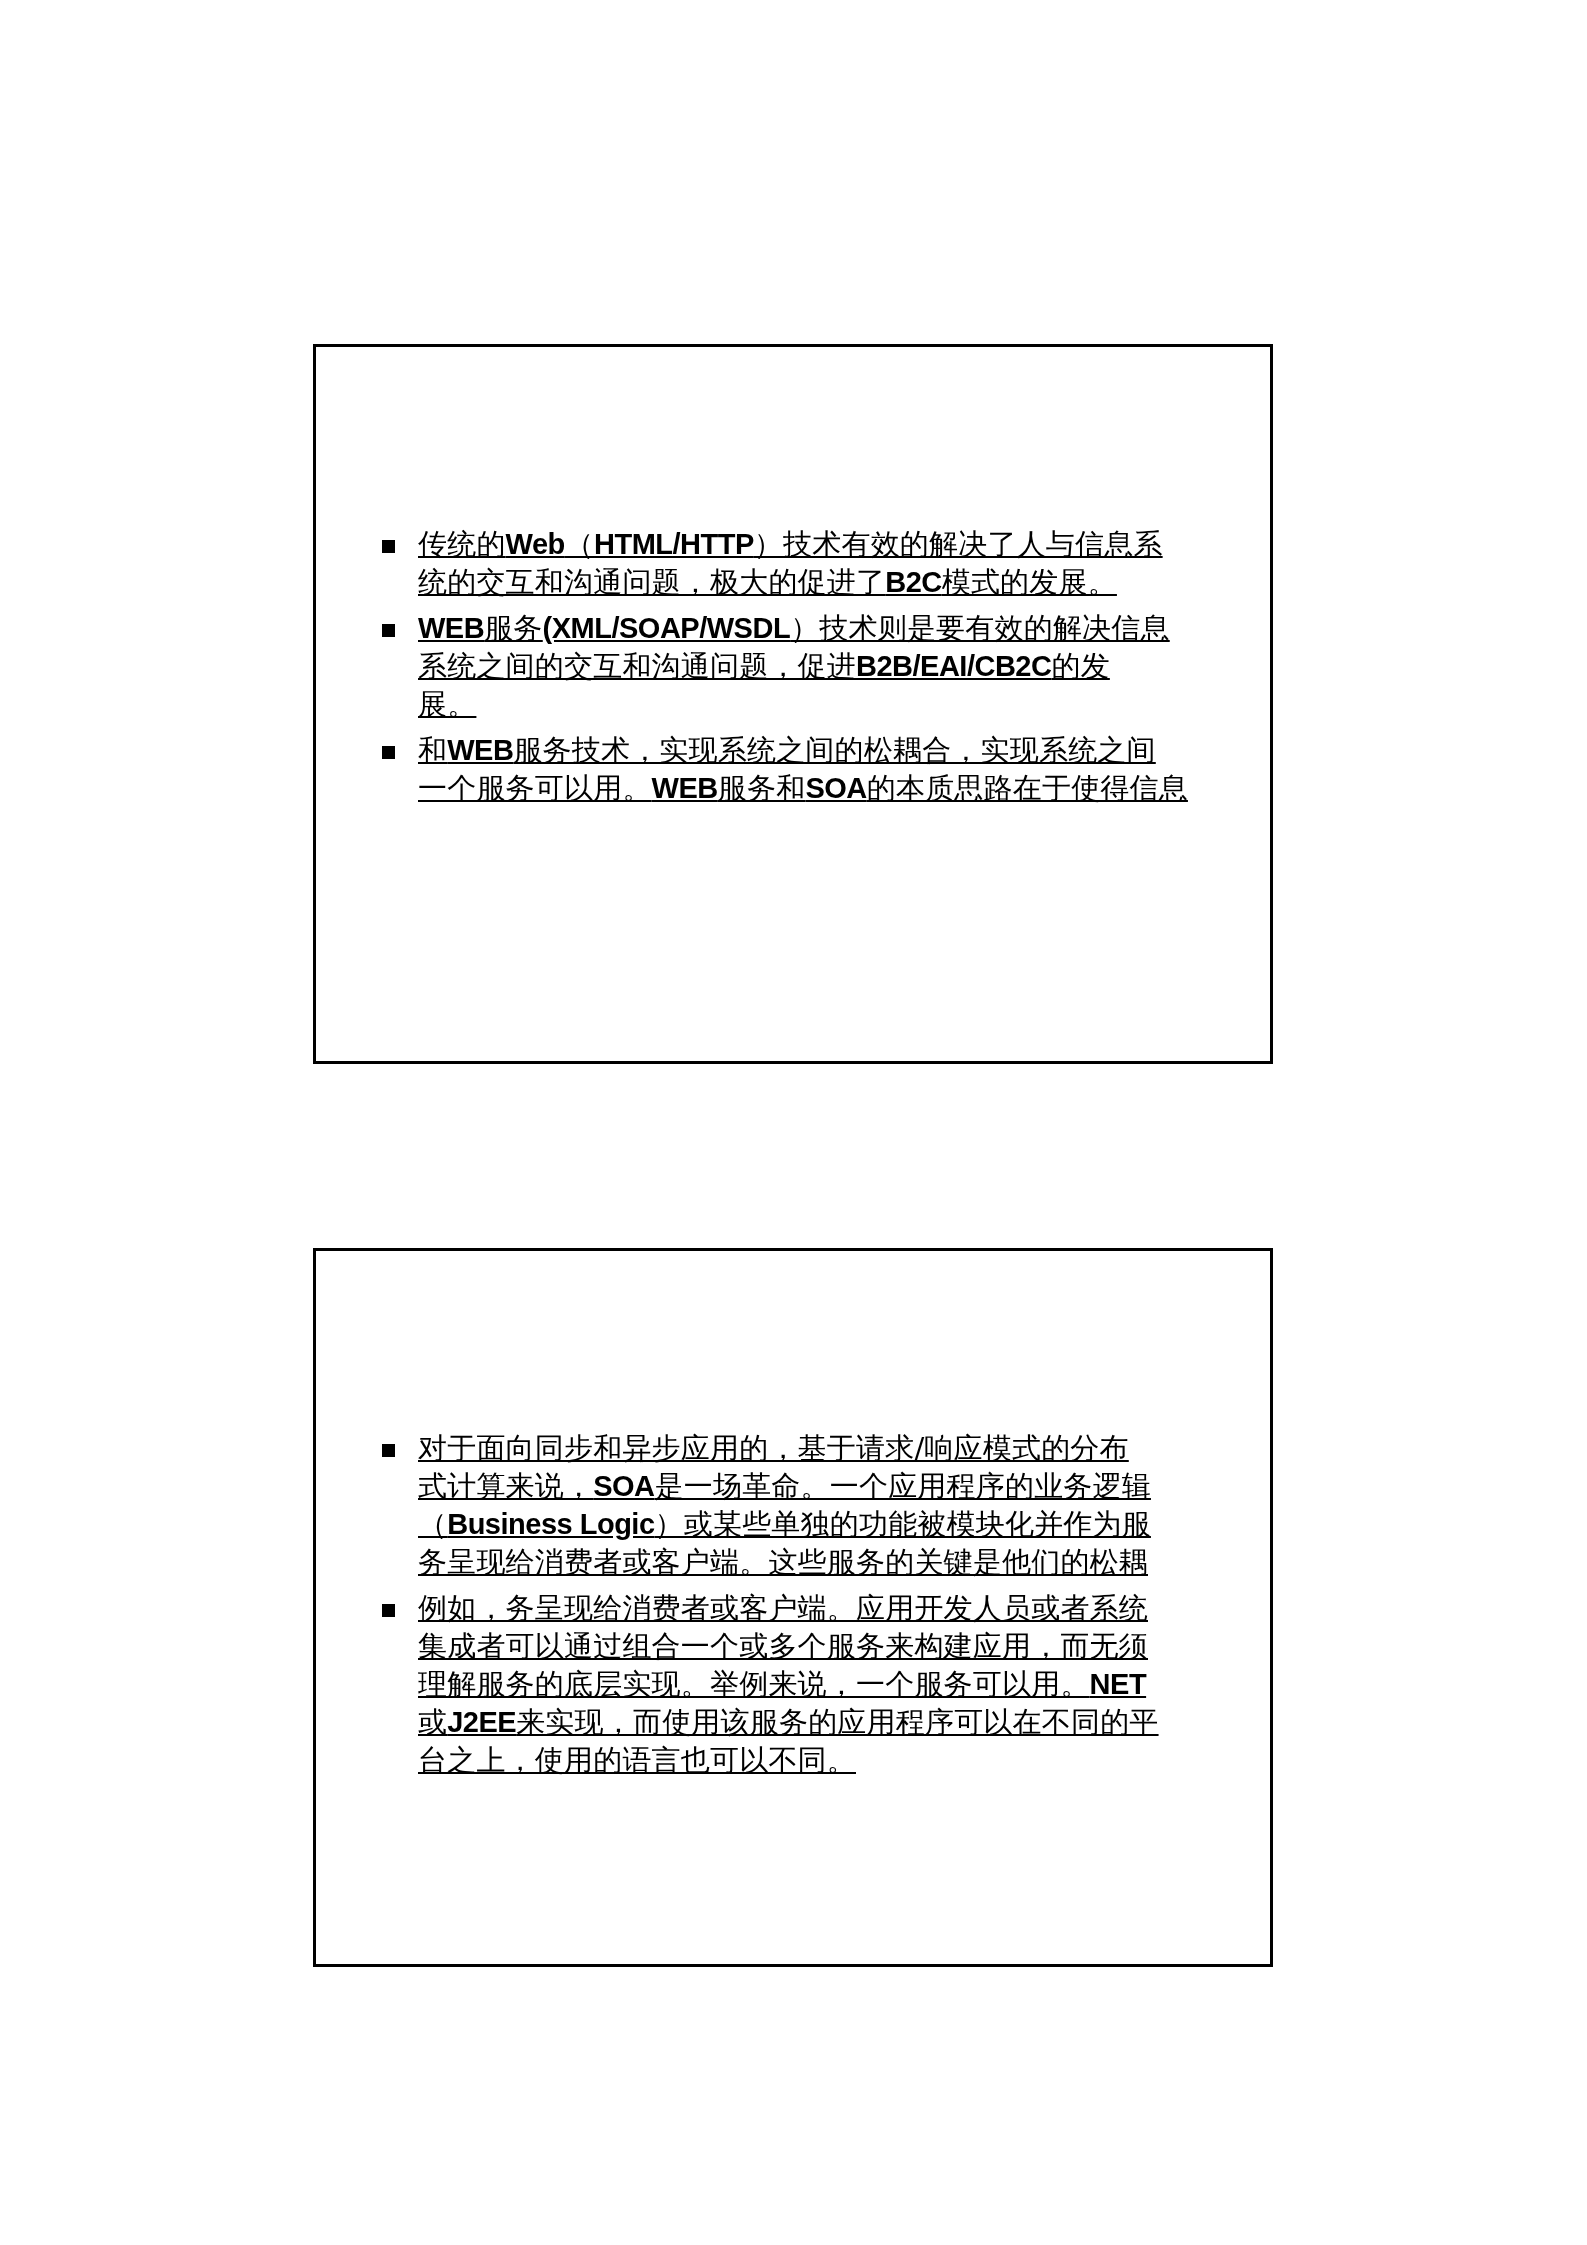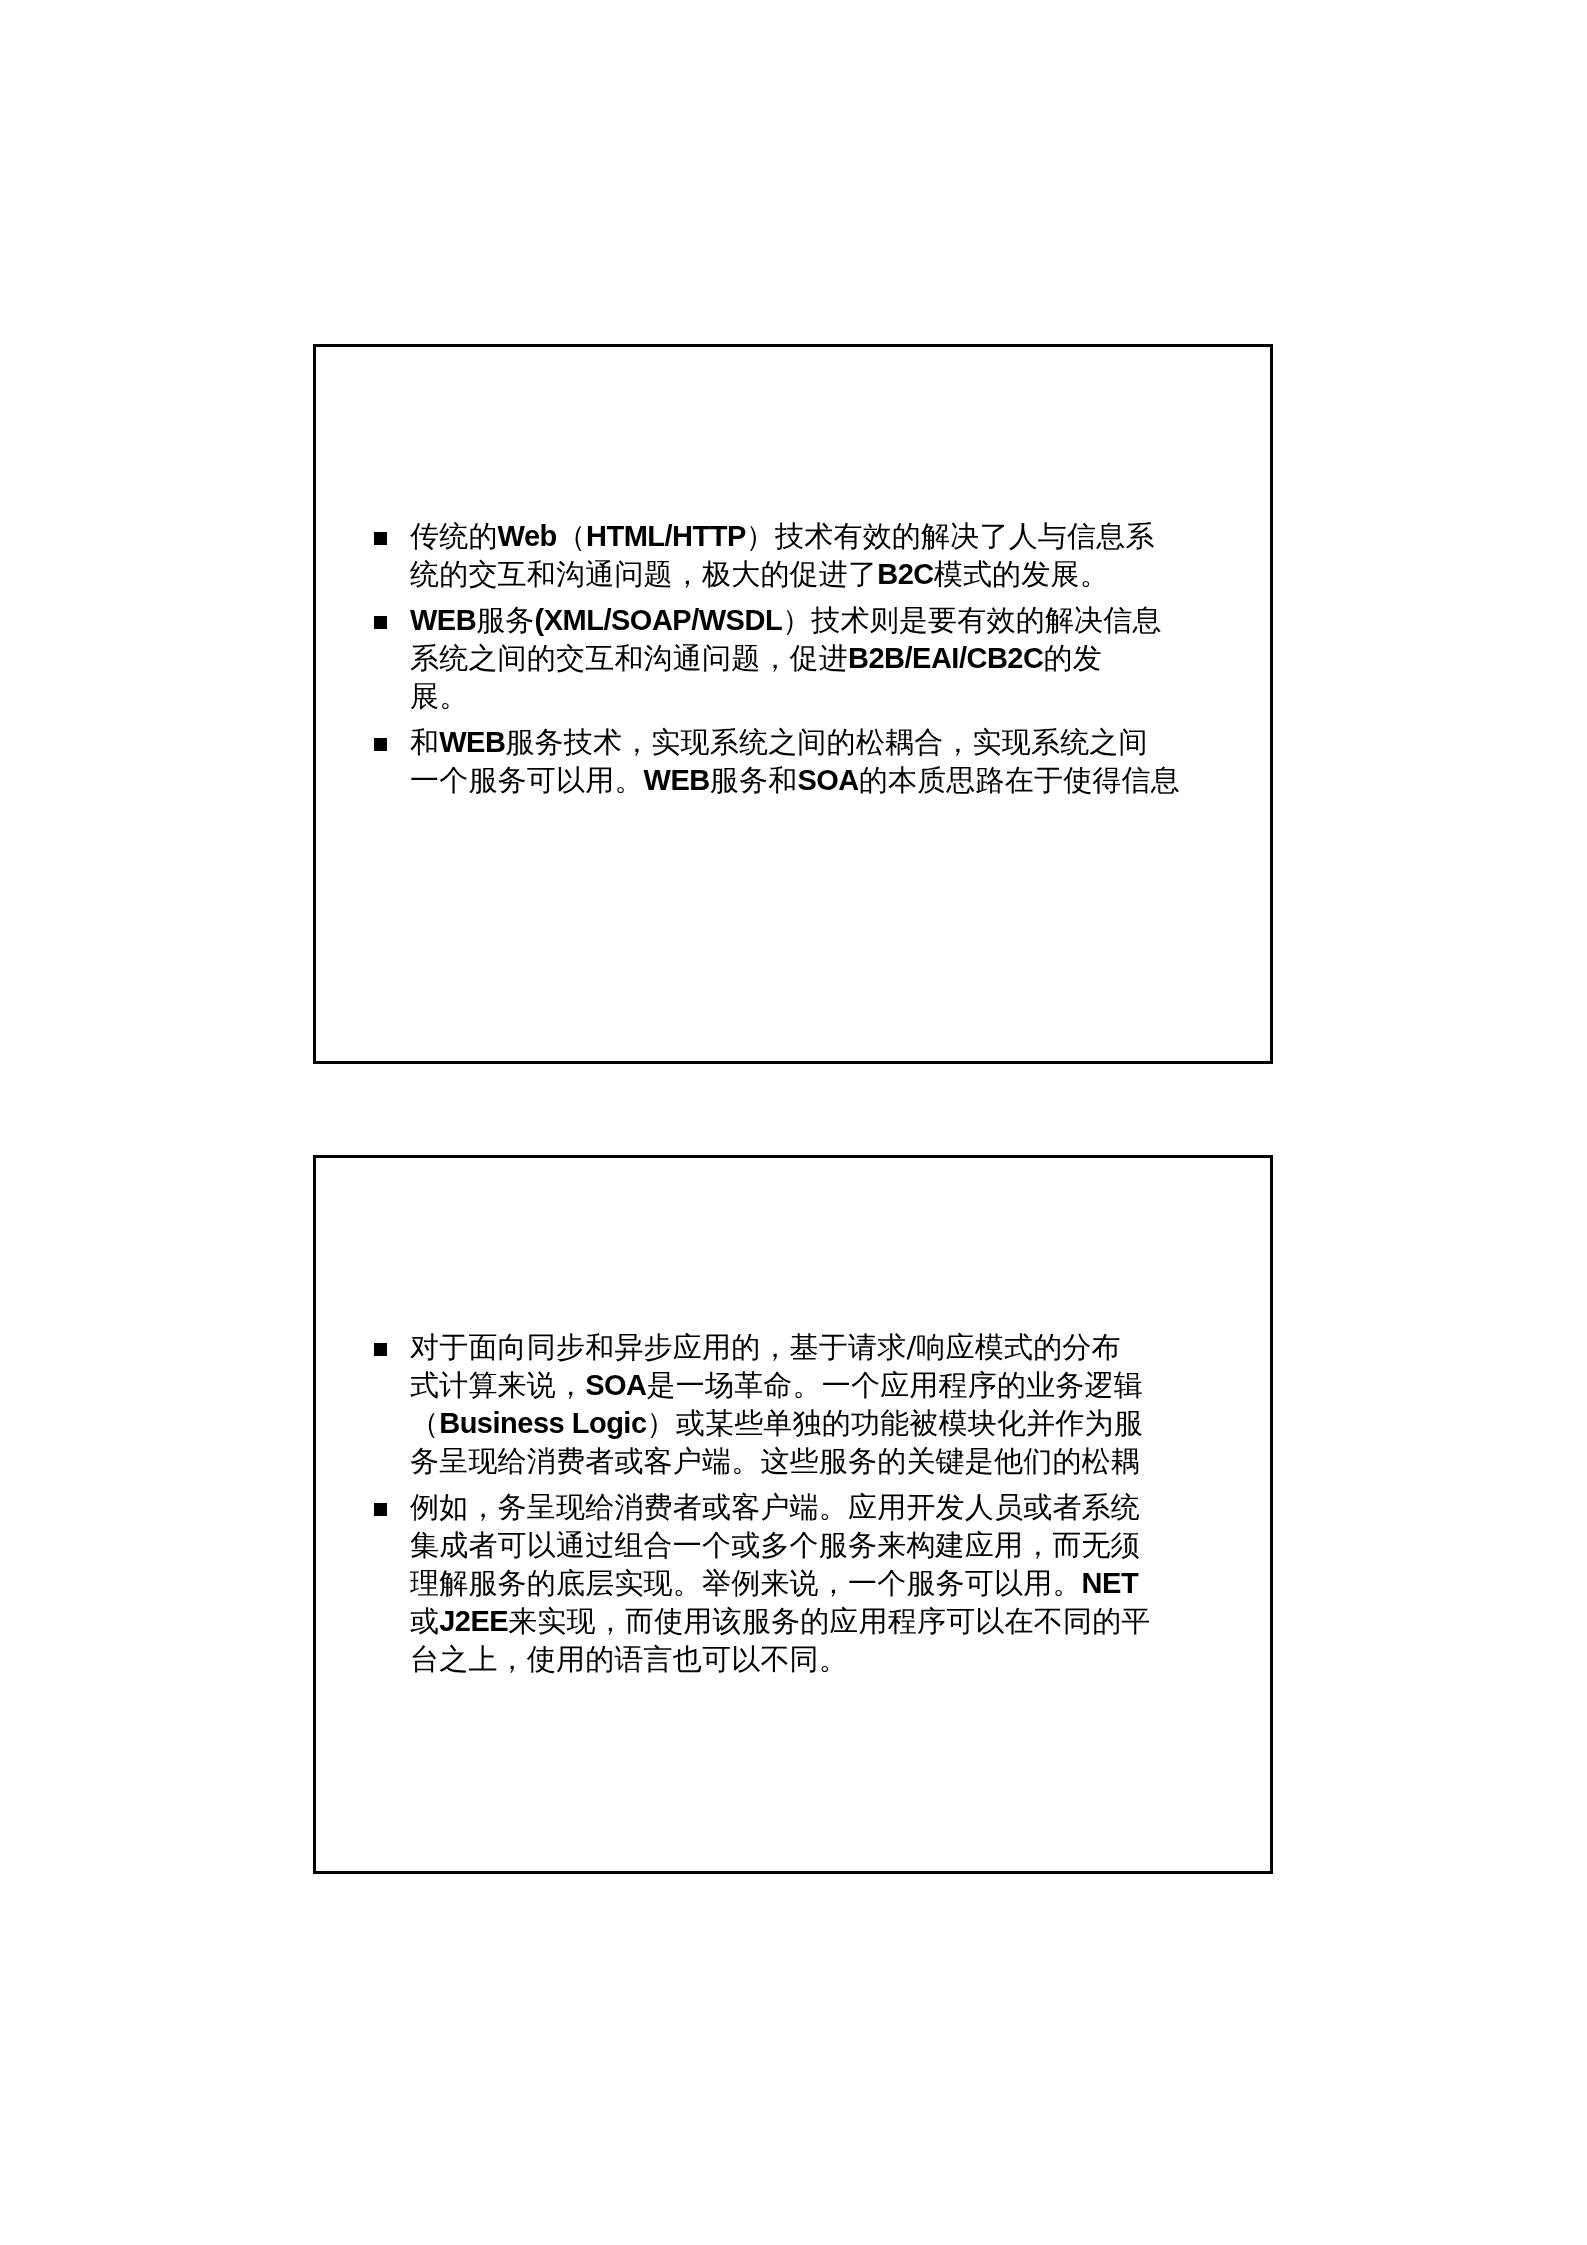--- a/index.html
+++ b/index.html
@@ -17,29 +17,30 @@
   }
   .slide {
     position: absolute;
     left: 313px;
     width: 954px;
     border: 3px solid #000000;
     box-sizing: content-box;
     background: #ffffff;
   }
   #slide-1 { top: 344px; height: 714px; }
-  #slide-2 { top: 1155px; height: 713px; }
+  #slide-2 { top: 1248px; height: 713px; }
 
   .bullet-list {
     position: absolute;
     left: 56px;
     right: 30px;
-    margin: 0;
+    margin: 8px;
     padding: 0;
     list-style: none;
+    text-decoration: underline;
   }
   #slide-1 .bullet-list { top: 170px; }
   #slide-2 .bullet-list { top: 170px; }
 
   .bullet {
     position: relative;
     padding-left: 38px;
     margin-bottom: 8px;
   }
   .bullet-marker {

